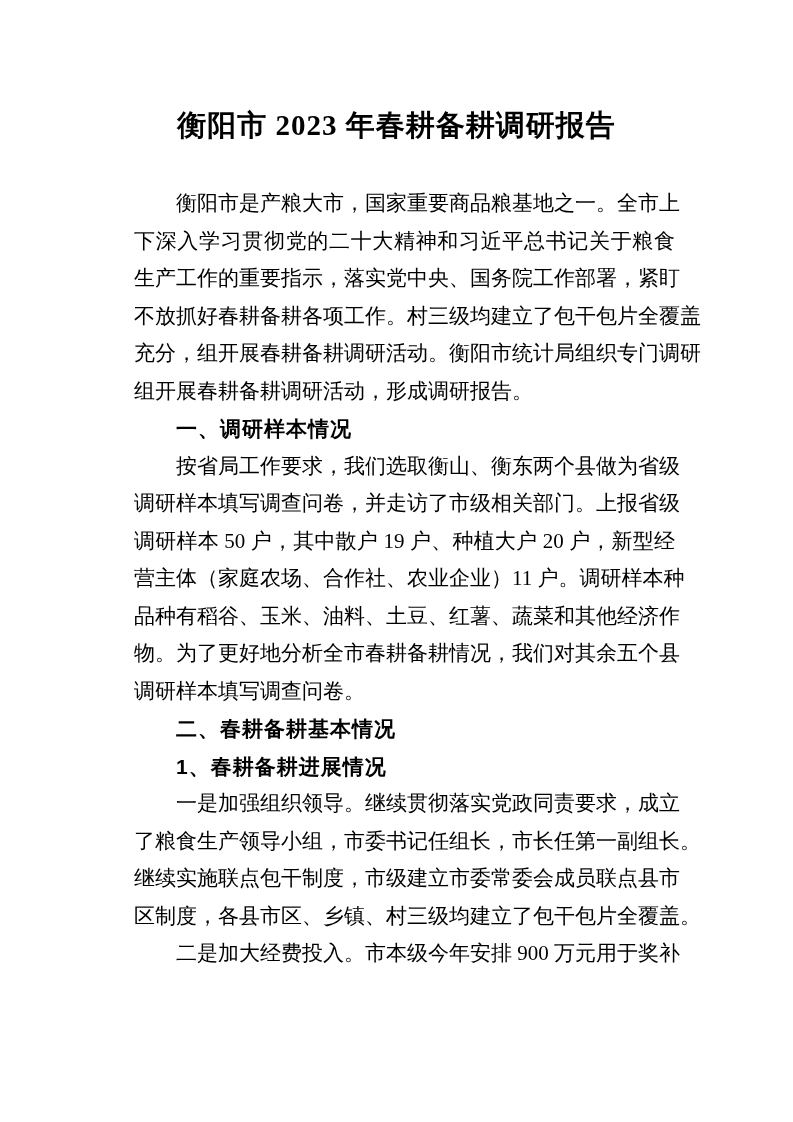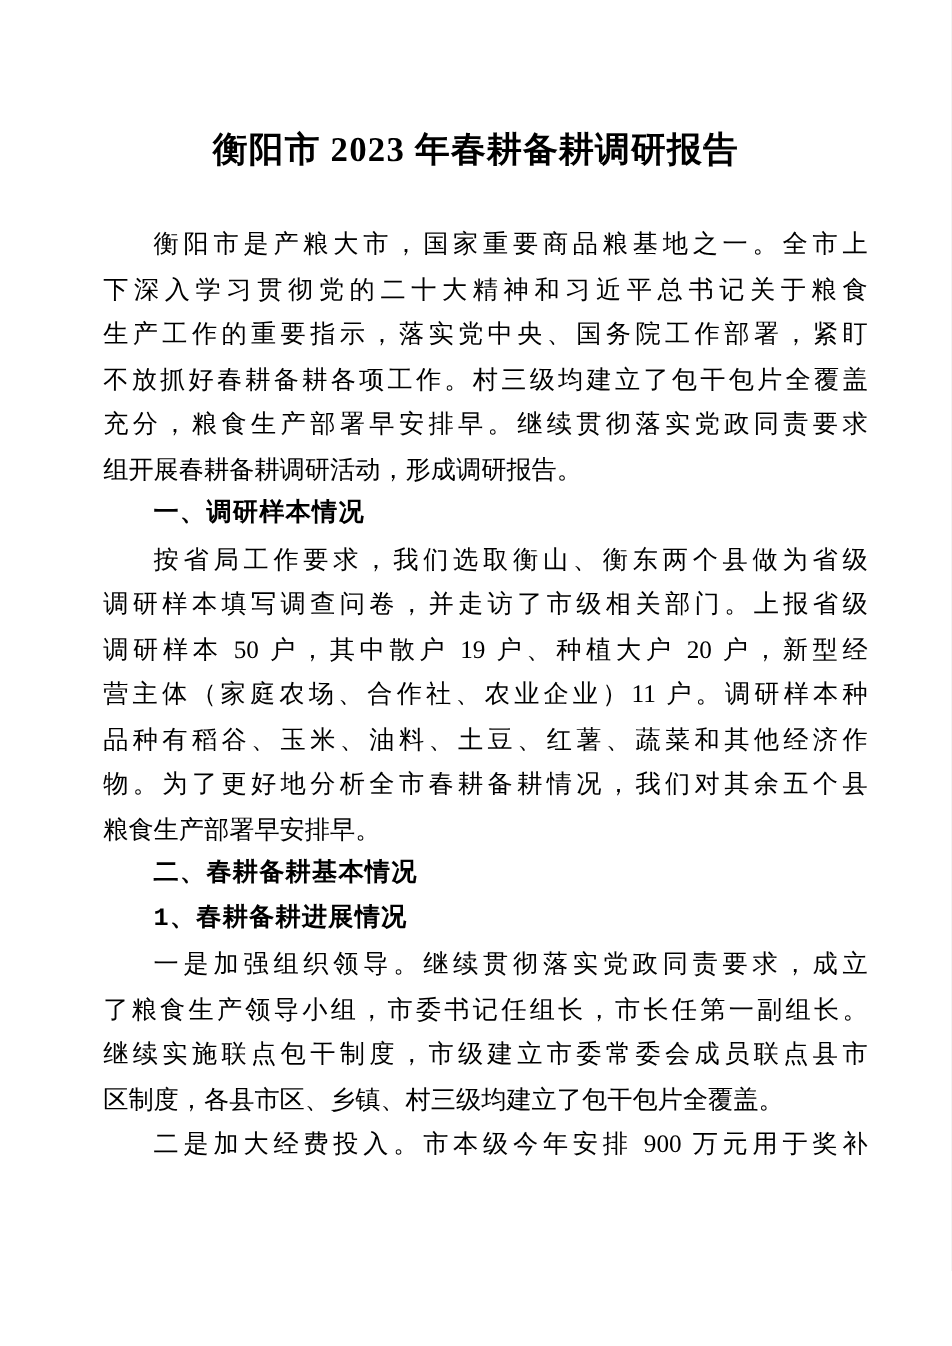--- a/index.html
+++ b/index.html
@@ -11,21 +11,21 @@
     position: relative;
     width: 793px;
     height: 1122px;
     margin: 0 auto;
     background: #ffffff;
     color: #000000;
     font-family: "Liberation Serif", "DejaVu Serif", serif;
     overflow: hidden;
   }
   .content {
-    padding: 0 70px;
+    padding: 0 118px;
   }
   .doc-title {
     margin-top: 100px;
     margin-bottom: 35px;
     height: 50px;
     line-height: 50px;
     font-size: 29px;
     font-weight: 700;
     text-align: center;
     letter-spacing: 1px;
@@ -51,54 +51,54 @@
     text-align-last: left;
   }
   .heading-sans .line,
   .heading-serif .line {
     font-weight: 700;
     text-align: left;
     text-align-last: left;
     text-indent: 2em;
   }
   .heading-sans .line {
-    font-family: Liberation Mono, monospace;
+    font-family: Liberation Sans, sans-serif;
     letter-spacing: 1px;
   }
   .heading-serif .line {
-    font-family: Liberation Mono, monospace;
+    font-family: Liberation Sans, sans-serif;
     letter-spacing: 1px;
   }
 </style>
 </head>
 <body>
 
 <div class="page">
   <div class="content">
     <div class="doc-title">衡阳市 2023 年春耕备耕调研报告</div>
     <div>
         <div class="block paragraph">
           <div class="line first">衡阳市是产粮大市，国家重要商品粮基地之一。全市上</div>
           <div class="line">下深入学习贯彻党的二十大精神和习近平总书记关于粮食</div>
           <div class="line">生产工作的重要指示，落实党中央、国务院工作部署，紧盯</div>
           <div class="line">不放抓好春耕备耕各项工作。村三级均建立了包干包片全覆盖</div>
-          <div class="line">充分，粮食生产部署早安排早。继续贯彻落实党政同责要求</div>
+          <div class="line">充分，组开展春耕备耕调研活动。衡阳市统计局组织专门调研</div>
           <div class="line last">组开展春耕备耕调研活动，形成调研报告。</div>
         </div>
         <div class="block heading-sans">
           <div class="line first last">一、调研样本情况</div>
         </div>
         <div class="block paragraph">
           <div class="line first">按省局工作要求，我们选取衡山、衡东两个县做为省级</div>
           <div class="line">调研样本填写调查问卷，并走访了市级相关部门。上报省级</div>
           <div class="line">调研样本 50 户，其中散户 19 户、种植大户 20 户，新型经</div>
           <div class="line">营主体（家庭农场、合作社、农业企业）11 户。调研样本种</div>
           <div class="line">品种有稻谷、玉米、油料、土豆、红薯、蔬菜和其他经济作</div>
           <div class="line">物。为了更好地分析全市春耕备耕情况，我们对其余五个县</div>
-          <div class="line last">粮食生产部署早安排早。</div>
+          <div class="line last">调研样本填写调查问卷。</div>
         </div>
         <div class="block heading-sans">
           <div class="line first last">二、春耕备耕基本情况</div>
         </div>
         <div class="block heading-serif">
           <div class="line first last">1、春耕备耕进展情况</div>
         </div>
         <div class="block paragraph">
           <div class="line first">一是加强组织领导。继续贯彻落实党政同责要求，成立</div>
           <div class="line">了粮食生产领导小组，市委书记任组长，市长任第一副组长。</div>

